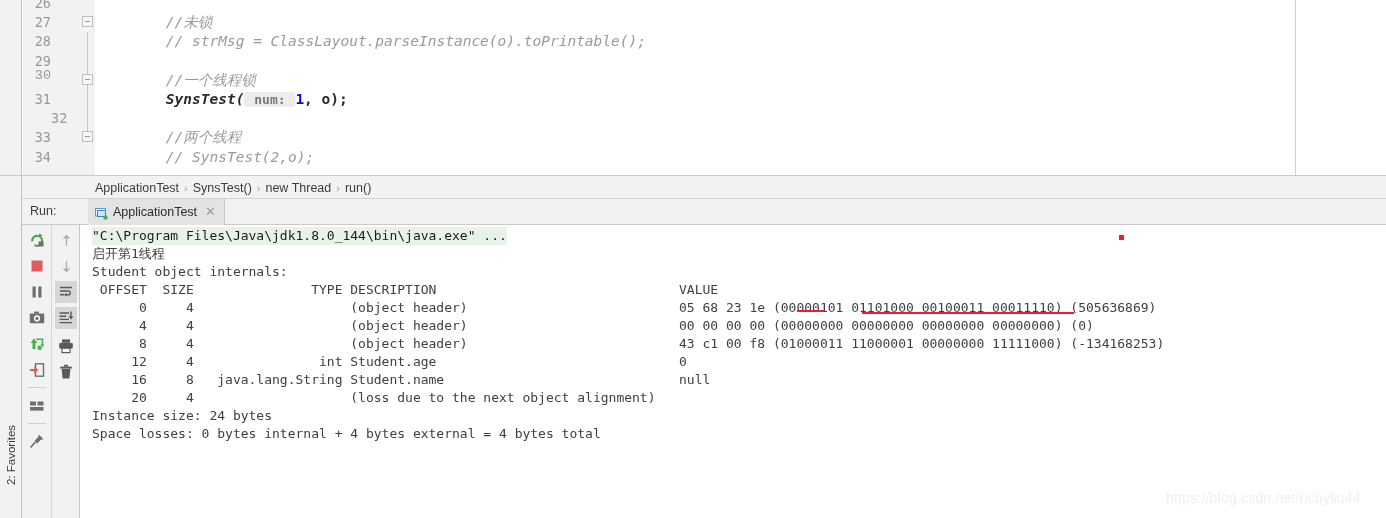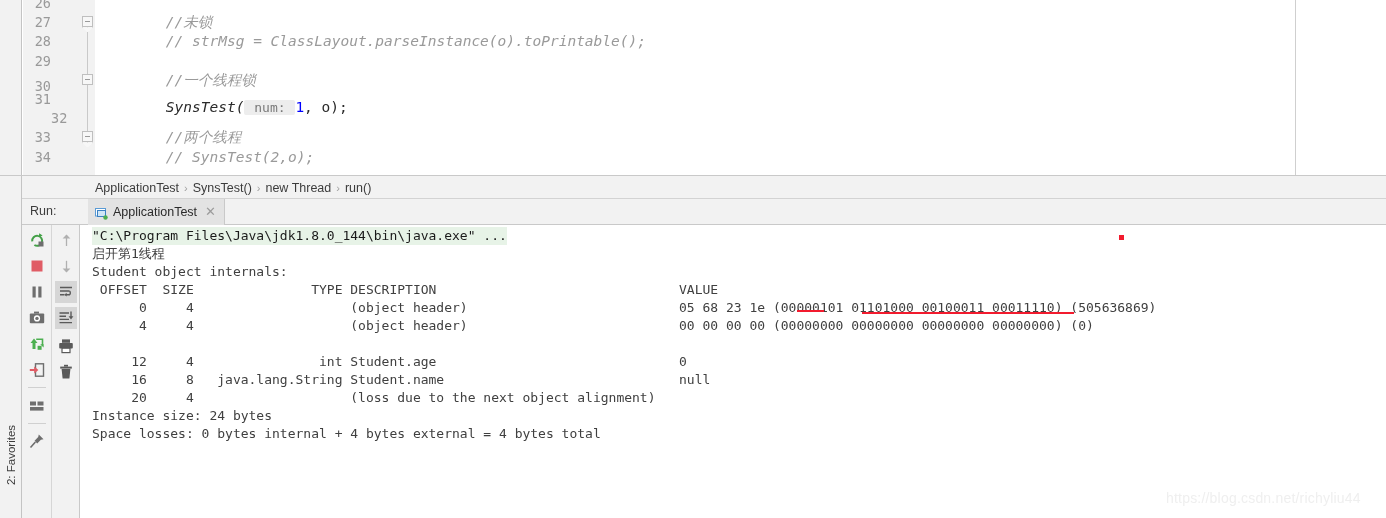--- a/index.html
+++ b/index.html
@@ -165,33 +165,33 @@
 </head>
 <body>
 
 <div id="editor">
   <div id="editor-left-strip"></div>
   <div id="gutter">
       <div class="lineno" style="top: -5px;">26</div>
       <div class="lineno" style="top: 14.2px;">27</div>
       <div class="lineno" style="top: 33.4px;">28</div>
       <div class="lineno" style="top: 52.6px;">29</div>
-      <div class="lineno" style="top: 78px;">30</div>
+      <div class="lineno" style="top: 68px; font-family: Liberation Mono, monospace;">30</div>
       <div class="lineno" style="top: 91px;">31</div>
       <div class="lineno" style="top: 110.2px; padding-left: 41px;">32</div>
       <div class="lineno" style="top: 129.4px;">33</div>
       <div class="lineno" style="top: 148.6px;">34</div>
     </div>
   <div id="code-area">
       <div class="codeline" style="top: -5px;"></div>
       <div class="codeline" style="top: 14.2px;"><span class="cmt">        //未锁</span></div>
       <div class="codeline" style="top: 33.4px;"><span class="cmt">        // strMsg = ClassLayout.parseInstance(o).toPrintable();</span></div>
       <div class="codeline" style="top: 52.6px;"></div>
       <div class="codeline" style="top: 71.8px;"><span class="cmt">        //一个线程锁</span></div>
-      <div class="codeline" style="top: 99px;"><span class="ident">        SynsTest(</span><span class="hintpill"> num: </span><span class="numlit">1</span><span class="plain">, o);</span></div>
+      <div class="codeline" style="top: 91px; font-weight: bold;"><span class="ident">        SynsTest(</span><span class="hintpill"> num: </span><span class="numlit">1</span><span class="plain">, o);</span></div>
       <div class="codeline" style="top: 110.2px;"></div>
       <div class="codeline" style="top: 129.4px;"><span class="cmt">        //两个线程</span></div>
       <div class="codeline" style="top: 148.6px;"><span class="cmt">        // SynsTest(2,o);</span></div>
     </div>
   <div id="editor-right-sep"></div>
 <div class="foldline" style="top: 24.2px; height: 119.04px;"></div>
     <div class="foldmark tri" style="top: 16.2px;">
       <span></span>
     </div>
     <div class="foldmark" style="top: 73.8px;">
@@ -338,20 +338,21 @@
 </div>
 
 <div id="console">
   <div id="reddot"></div>
 <div class="cline cmdline" style="top: 2px;">"C:\Program Files\Java\jdk1.8.0_144\bin\java.exe" ...</div>
     <div class="cline" style="top: 20px;">启开第1线程</div>
     <div class="cline" style="top: 38px;">Student object internals:</div>
     <div class="cline" style="top: 56px;"> OFFSET  SIZE               TYPE DESCRIPTION                               VALUE</div>
     <div class="cline" style="top: 74px;">      0     4                    (object header)                           05 68 23 1e (00000101 01101000 00100011 00011110) (505636869)</div>
     <div class="cline" style="top: 92px;">      4     4                    (object header)                           00 00 00 00 (00000000 00000000 00000000 00000000) (0)</div>
+    <div class="cline" style="top: 110px;">      8     4                    (object header)                           43 c1 00 f8 (01000011 11000001 00000000 11111000) (-134168253)</div>
     <div class="cline" style="top: 128px;">     12     4                int Student.age                               0</div>
     <div class="cline" style="top: 146px;">     16     8   java.lang.String Student.name                              null</div>
     <div class="cline" style="top: 164px;">     20     4                    (loss due to the next object alignment)</div>
     <div class="cline" style="top: 182px;">Instance size: 24 bytes</div>
     <div class="cline" style="top: 200px;">Space losses: 0 bytes internal + 4 bytes external = 4 bytes total</div>
     <div class="redbar" style="left: 716px; top: 85px; width: 27px; background: rgb(242, 27, 46);"></div>
     <div class="redbar" style="left: 781px; top: 87px; width: 212px; background: rgb(242, 27, 46);"></div>
   </div>
 
 <div id="watermark">https://blog.csdn.net/richyliu44</div>

